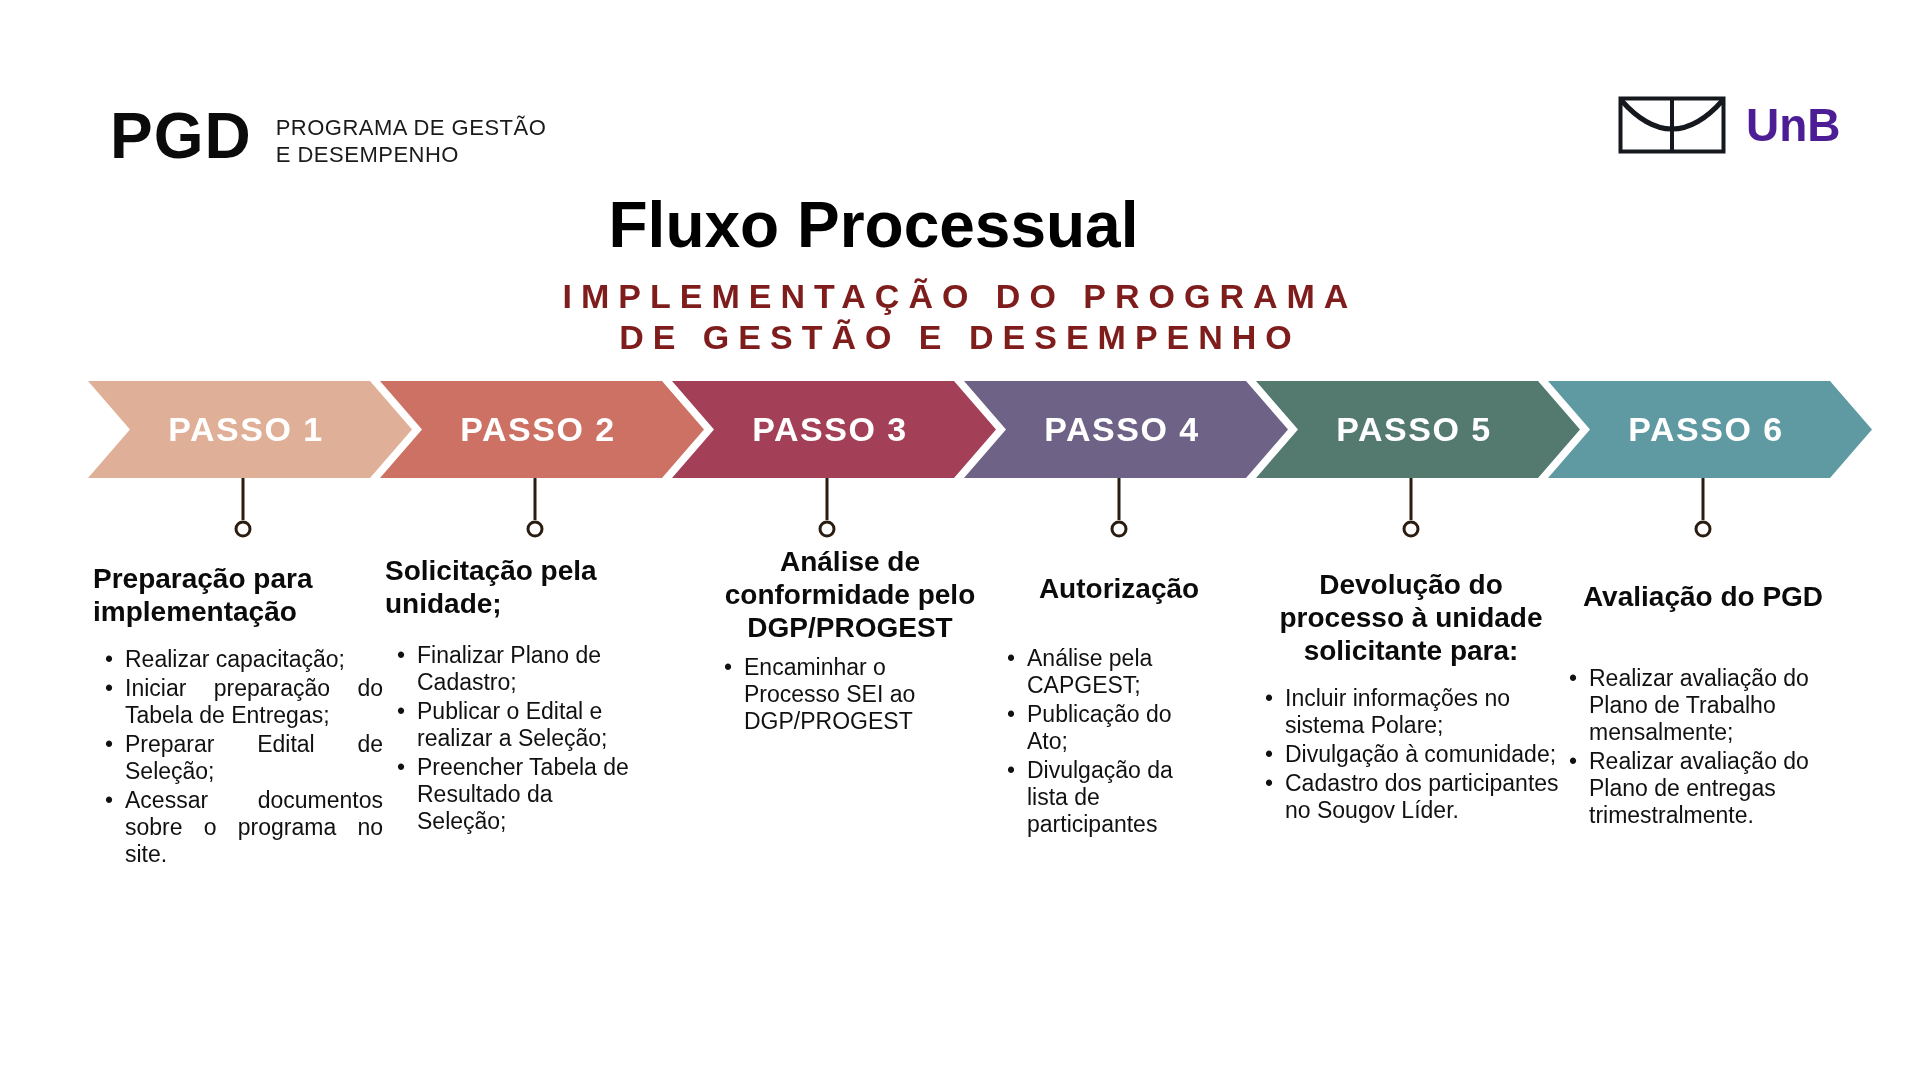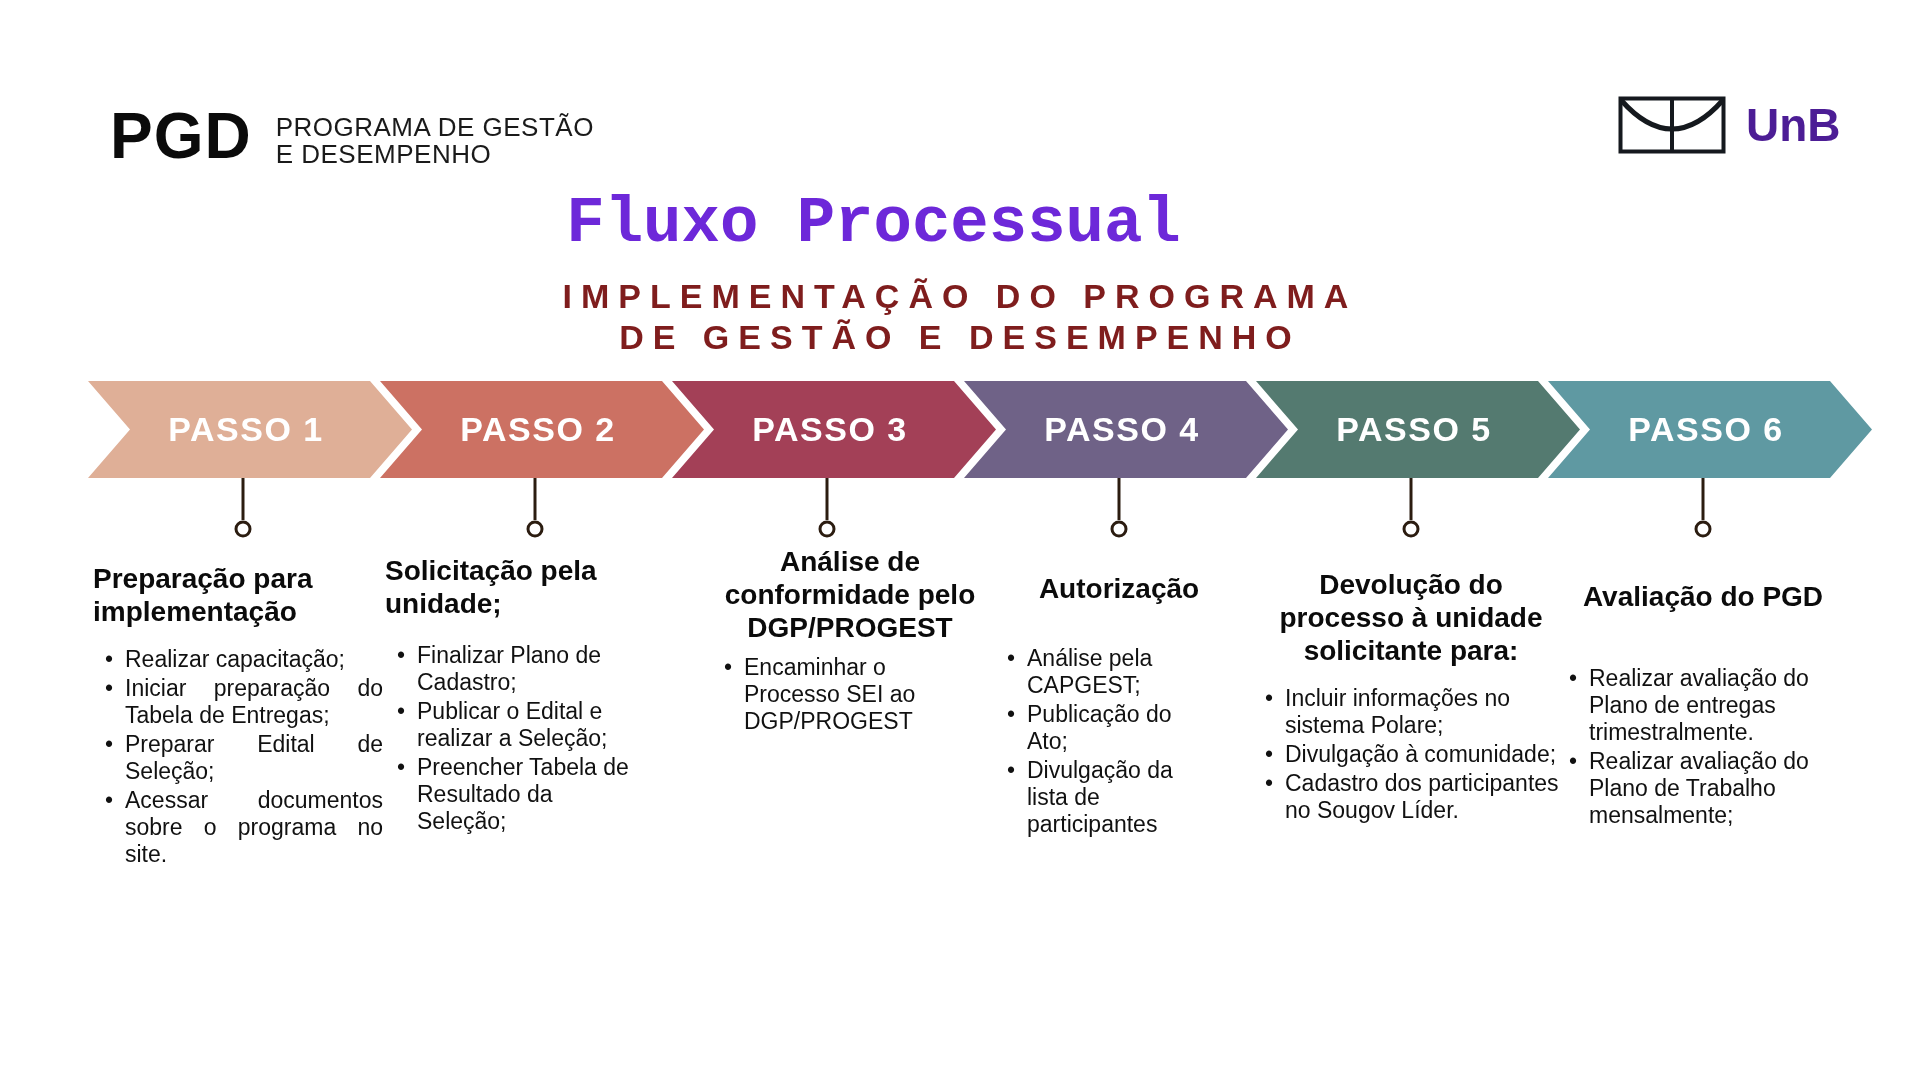--- a/index.html
+++ b/index.html
@@ -5,28 +5,28 @@
   html,body{margin:0;padding:0;}
   body{
     width:1920px;height:1080px;background:#ffffff;overflow:hidden;
     font-family:"Liberation Sans", sans-serif;color:#0c0c0c;position:relative;
   }
   .stage{position:absolute;inset:0;}
 
   
   .pgd-logo{position:absolute;left:110px;top:104px;display:flex;align-items:flex-start;}
   .pgd-abbr{font-size:64px;font-weight:bold;letter-spacing:1px;line-height:64px;color:#0b0b0b;}
-  .pgd-name{margin-left:24px;margin-top:10px;font-size:26px;line-height:27px;letter-spacing:.5px;color:#1a1a1a;}
+  .pgd-name{margin-left:24px;margin-top:10px;font-size:22px;line-height:27px;letter-spacing:.5px;color:#1a1a1a;}
   .unb-logo{position:absolute;left:1618px;top:96px;display:flex;align-items:center;gap:20px;}
   .unb-shield{display:block;}
   .unb-word{font-size:46px;font-weight:bold;color:#4c1d95;line-height:46px;}
 
   
   .title{position:absolute;top:188px;left:0;width:1747px;text-align:center;
-         font-size:64px;font-weight:bold;letter-spacing:0;color:#6d28d9;font-family:Liberation Mono, monospace;}
+         font-size:64px;font-weight:bold;letter-spacing:0;color:#000000;}
   .subtitle{position:absolute;top:276px;left:0;width:1920px;text-align:center;
             font-size:34px;font-weight:bold;letter-spacing:9px;line-height:41px;color:#7f1d1d;}
 
   
   .band{position:absolute;left:88px;top:381px;}
   .band text{font-family:"Liberation Sans", sans-serif;font-size:34px;font-weight:bold;
              fill:#ffffff;letter-spacing:1.5px;}
 
   
   .connector{position:absolute;top:478px;width:20px;height:64px;}
@@ -186,18 +186,18 @@
     <ul>
       <li>Incluir informações no sistema Polare;</li>
       <li>Divulgação à comunidade;</li>
       <li>Cadastro dos participantes no Sougov Líder.</li>
     </ul>
   </div>
 
   <div class="col c5">
     <div class="col-heading">Avaliação do PGD</div>
     <ul>
+      <li>Realizar avaliação do Plano de Trabalho mensalmente;</li>
       <li>Realizar avaliação do Plano de entregas trimestralmente.</li>
-      <li>Realizar avaliação do Plano de Trabalho mensalmente;</li>
     </ul>
   </div>
 
 </div>
 
 </body></html>

